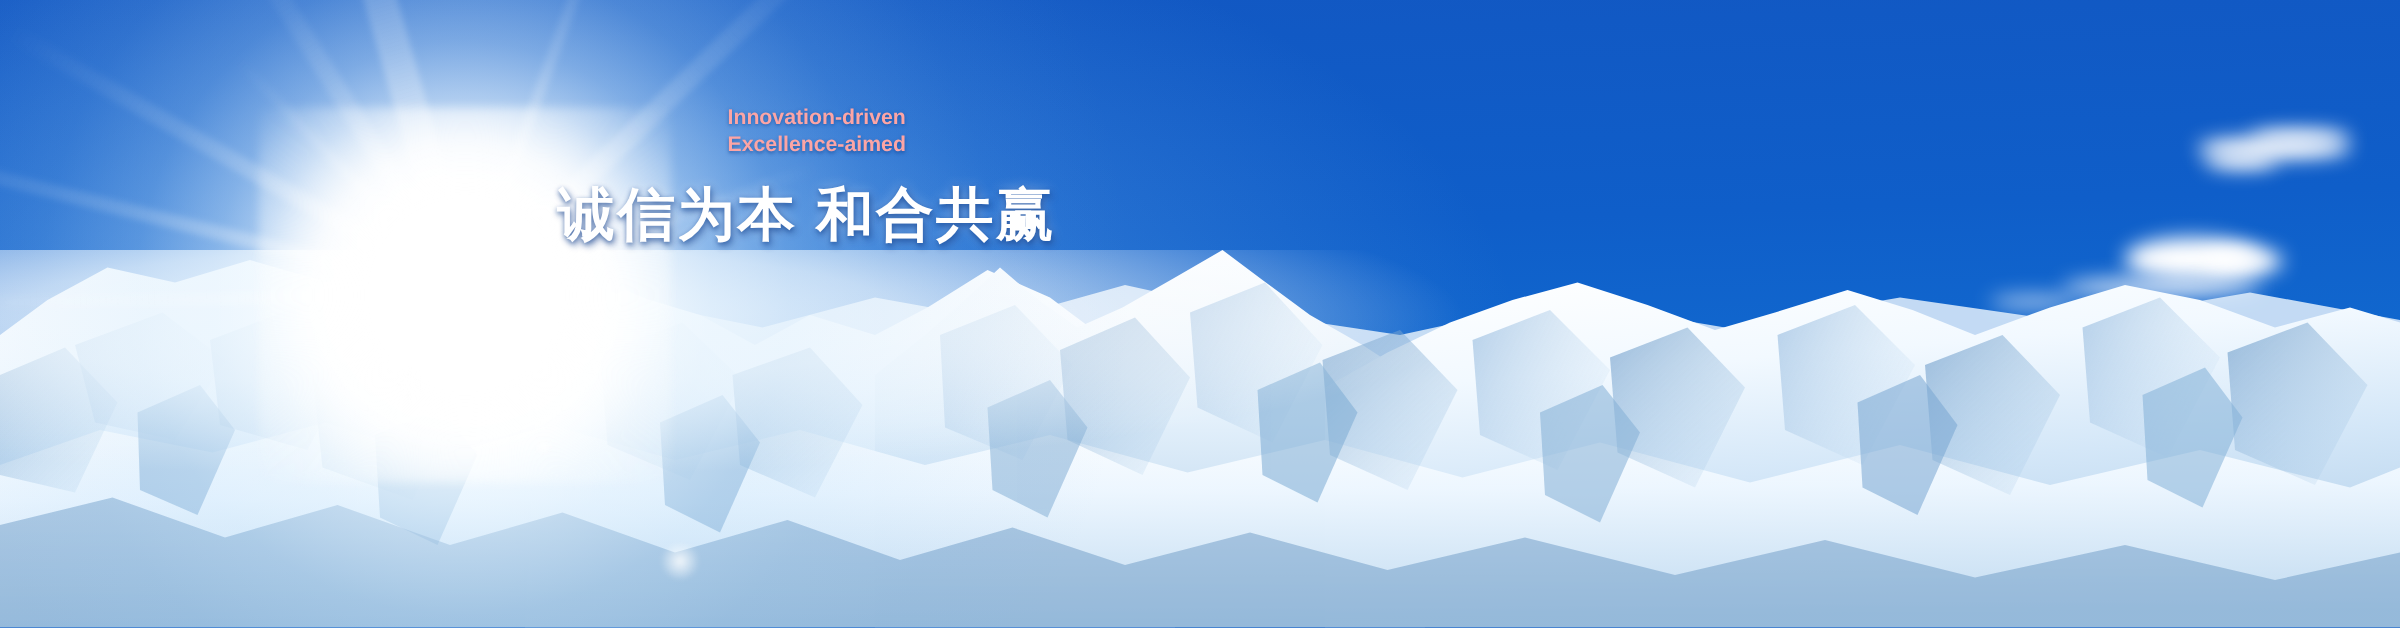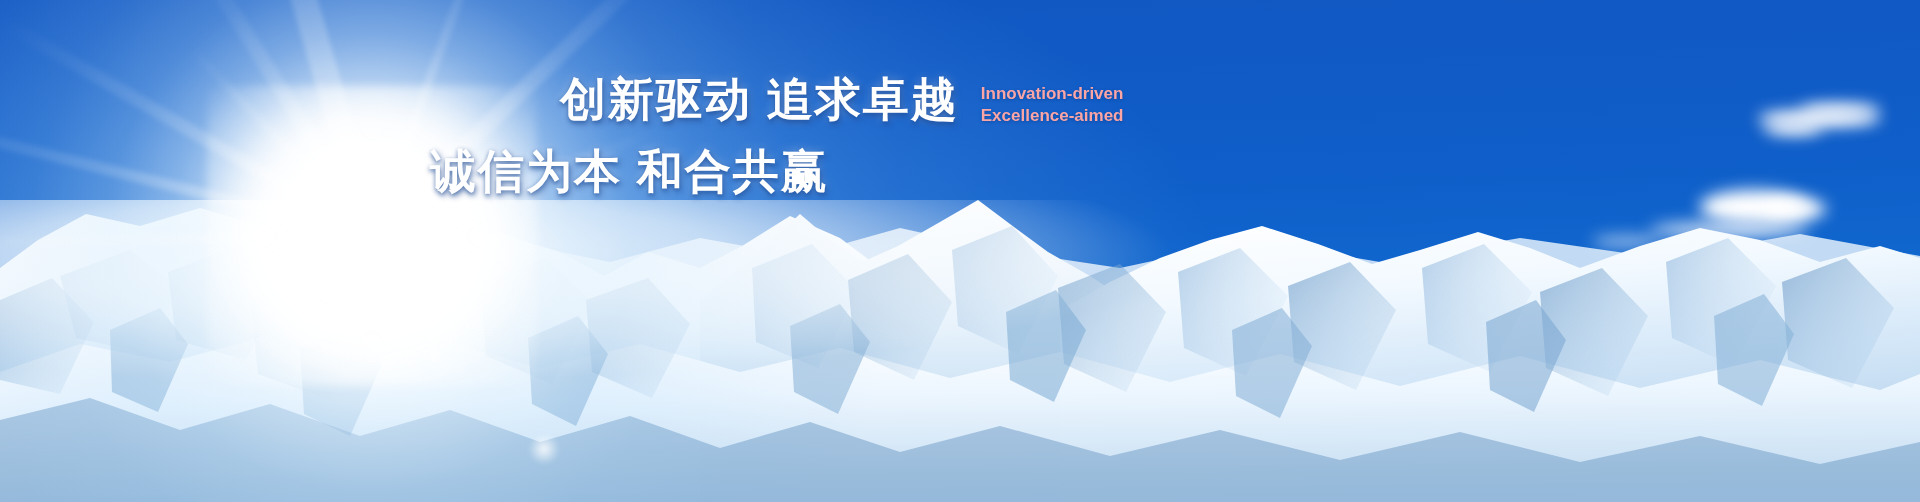--- a/index.html
+++ b/index.html
@@ -124,21 +124,21 @@
     white-space:nowrap;
     text-shadow:0 1px 3px rgba(10,60,140,.6);
   }
 
   #line1 { left:560px; top:76px; }
   #line1 .cn { }
   #line1 .en { margin-left:22px; margin-top:7px; text-align:left; }
 
   #line2 { left:430px; top:148px; }
   #line2 .en { width:272px; text-align:right; margin-top:11px; }
-  #line2 .cn { margin-left:0; }
+  #line2 .cn { margin-left:16px; }
 </style>
 </head>
 <body>
 
 <div id="banner">
 
   <div class="sky"></div>
   <div class="sky-tint"></div>
 
   <div>
@@ -266,21 +266,20 @@
     <div class="ray r9"></div>
     <div class="sun-core"></div>
     <div class="flare-dot f1"></div>
     <div class="flare-dot f2"></div>
     <div class="flare-dot f3"></div>
   </div>
 
   <div class="text-layer">
 
     <div class="line" id="line1">
-      <div class="cn">创新驱动  追求卓越</div>
       <div class="en">
         <div>Innovation-driven</div>
         <div>Excellence-aimed</div>
       </div>
     </div>
 
     <div class="line" id="line2">
       <div class="cn">诚信为本  和合共赢</div>
     </div>
 

